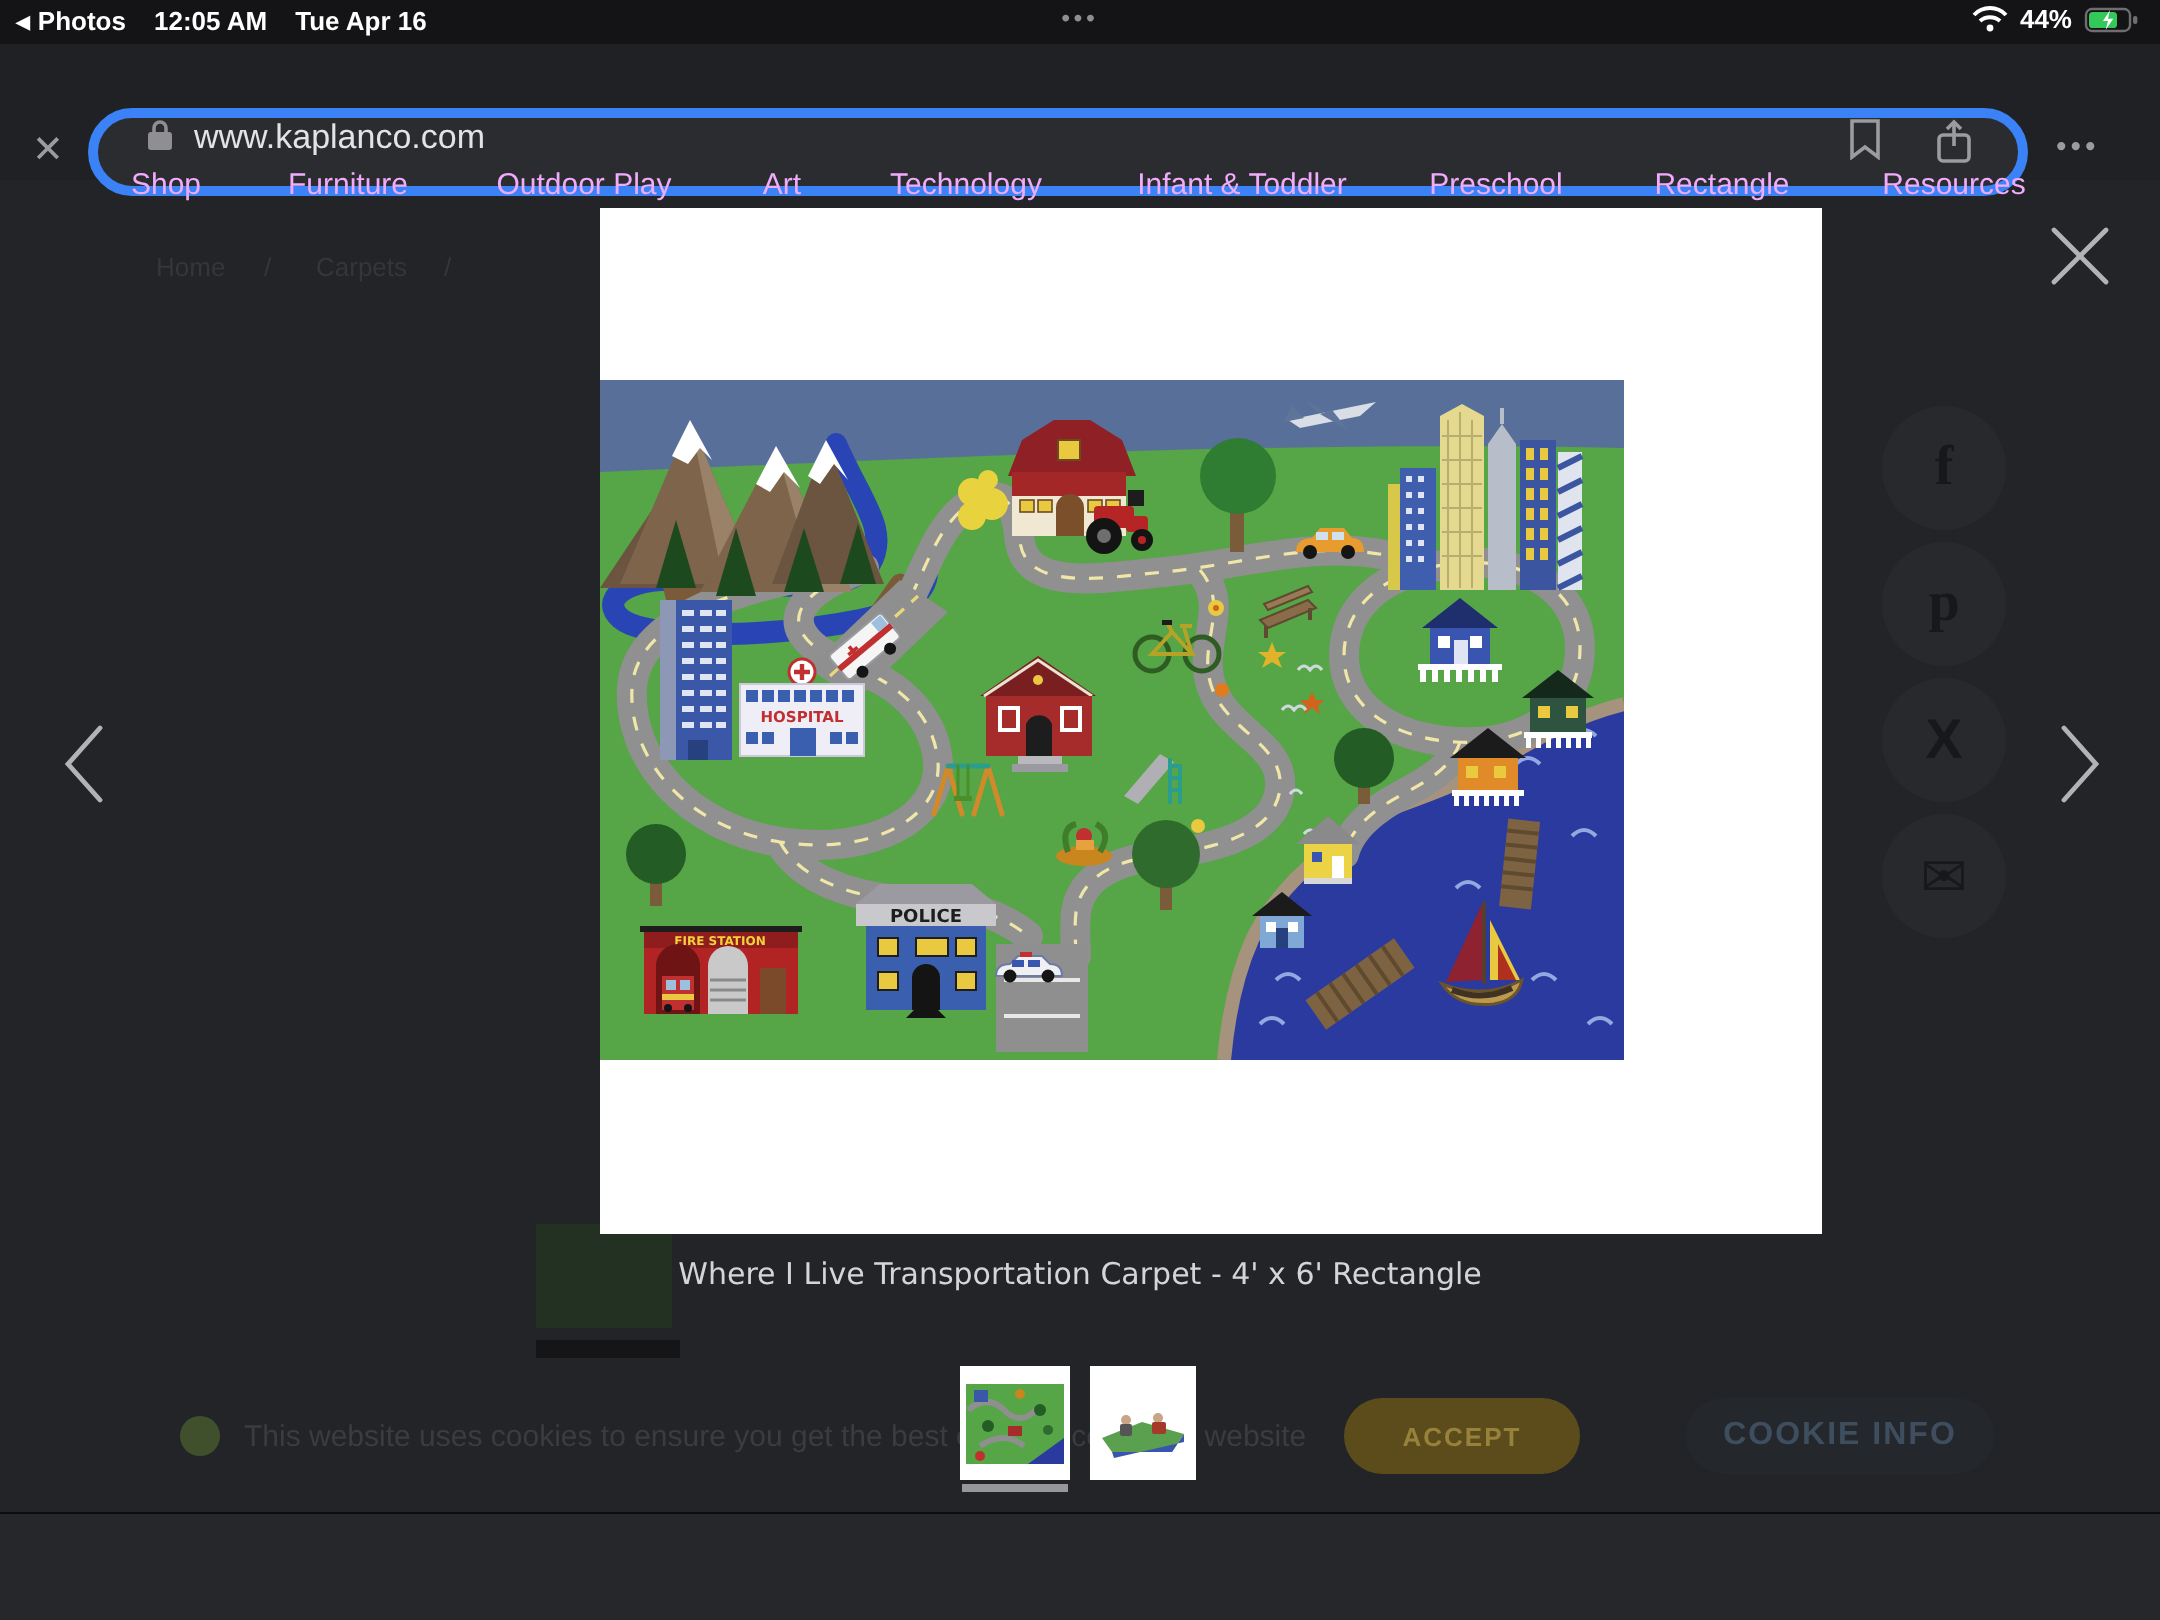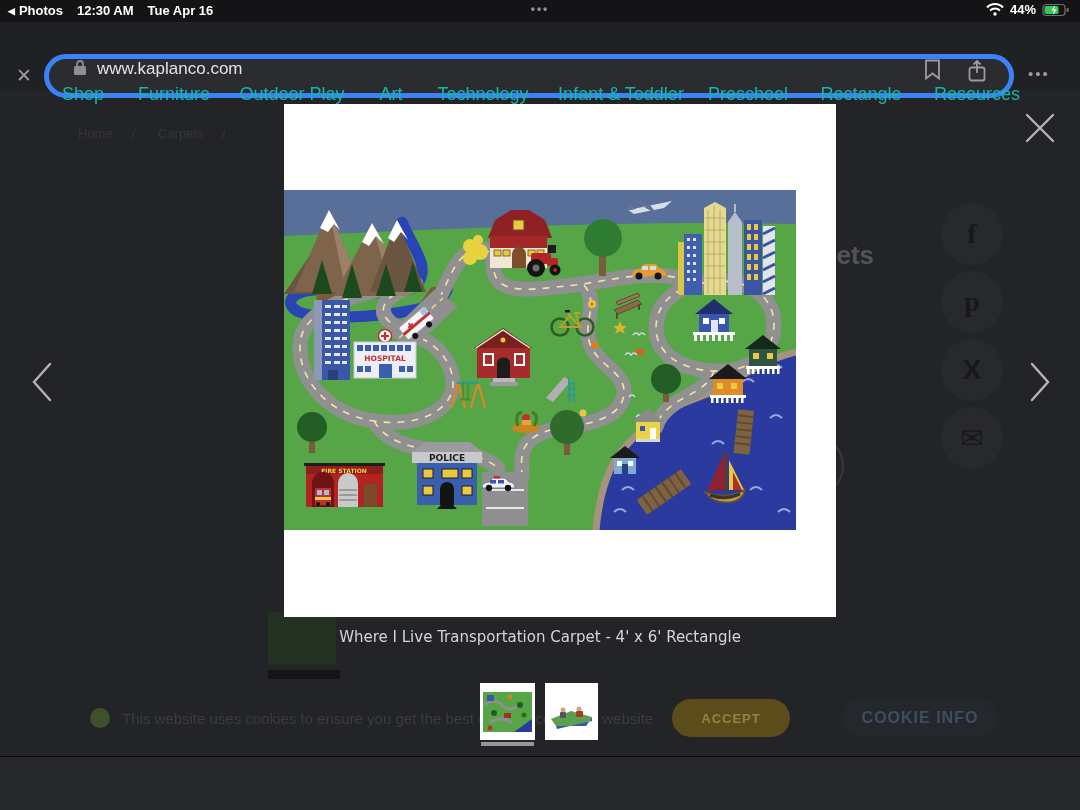--- a/index.html
+++ b/index.html
@@ -11,54 +11,54 @@
   .sb-handle{position:absolute;left:0;top:2px;width:1080px;text-align:center;color:#8e8e93;font-size:12px;letter-spacing:2px}
   .sb-right{position:absolute;right:10px;top:2px;display:flex;gap:6px;align-items:center}
   
   .toolbar{left:0;top:22px;width:1080px;height:68px;background:#202124}
   .tab-close{position:absolute;left:10px;top:40px;width:28px;height:28px;color:#9b9ba0;font-size:19px;line-height:28px;text-align:center}
   .urlpill{position:absolute;left:44px;top:32px;width:970px;height:44px;border-radius:22px;background:#2b2c30;border:5px solid #3b82f6;box-sizing:border-box;display:flex;align-items:flex-start}
   .url-text{margin-left:10px;color:#e3e3e5;font-size:17px;flex:1}
   .pill-icons{display:flex;gap:26px;margin-right:22px}
   .more-dots{position:absolute;left:1028px;top:43px;color:#9b9ba0;font-size:15px;letter-spacing:2px}
   
-  .nav-item{position:absolute;top:84px;transform:translateX(-50%);color:#14b8a6;font-size:18px;white-space:nowrap}
+  .nav-item{position:absolute;top:84px;transform:translateX(-50%);color:#f0abfc;font-size:15px;white-space:nowrap}
   .crumb{position:absolute;top:126px;color:#35363a;font-size:13px}
   .heading-frag{position:absolute;left:796px;top:240px;color:#525357;font-size:26px;font-weight:bold}
   .soc{position:absolute;left:941px;width:62px;height:62px;border-radius:50%;background:#28292d;color:#17181c;font-size:28px;font-weight:bold;display:flex;align-items:center;justify-content:center}
   .dim-circle{position:absolute;left:782px;top:435px;width:58px;height:58px;border-radius:50%;border:2px solid #393a3e}
   .dim-thumb{position:absolute;left:268px;top:612px;width:68px;height:52px;background:#233122}
   .dim-thumb-bar{position:absolute;left:268px;top:670px;width:72px;height:9px;background:#151517}
   .cookie-ico{position:absolute;left:90px;top:708px;width:20px;height:20px;border-radius:50%;background:#41502c}
   .cookie-msg{position:absolute;left:122px;top:710px;color:#3b3c40;font-size:15px;white-space:nowrap}
   .btn-accept{position:absolute;left:672px;top:699px;width:118px;height:38px;border-radius:19px;background:#5c4c1c;color:#97813b;font-size:13px;font-weight:bold;letter-spacing:1px;display:flex;align-items:center;justify-content:center}
   .btn-cookie{position:absolute;left:843px;top:699px;width:154px;height:38px;border-radius:19px;background:#24272b;color:#3f4e5f;font-size:16px;font-weight:bold;letter-spacing:1px;display:flex;align-items:center;justify-content:center}
   
-  .modal{position:absolute;left:284px;top:104px;width:552px;height:513px;background:#ffffff}
+  .modal{position:absolute;left:300px;top:104px;width:611px;height:513px;background:#ffffff}
   .lb-close{position:absolute;left:1019px;top:107px;width:42px;height:42px}
   .lb-prev{position:absolute;left:28px;top:360px;width:26px;height:44px}
   .lb-next{position:absolute;left:1028px;top:360px;width:26px;height:44px}
   .caption{position:absolute;left:0;top:628px;width:1080px;text-align:center;color:#d5d5d7;font-size:15px;font-family:"DejaVu Sans",sans-serif}
   .thumb{position:absolute;top:683px;background:#fff}
   .thumb1{left:480px;width:55px;height:57px}
   .thumb2{left:545px;width:53px;height:57px}
   .thumb-underline{position:absolute;left:481px;top:742px;width:53px;height:4px;background:#97979b}
   
   .bottombar{left:0;top:756px;width:1080px;height:54px;background:#26272a;border-top:1px solid #0c0c0d}
 </style>
 </head>
 <body>
 
 <div class="abs statusbar">
   <div class="sb-left">
     <span style="display:flex;gap:4px;align-items:center">
       <span style="font-size:9px">◀</span>
       <span>Photos</span>
     </span>
-    <span>12:30 AM</span>
+    <span>12:05 AM</span>
     <span>Tue Apr 16</span>
   </div>
   <div class="sb-handle">•••</div>
   <div class="sb-right">
     <svg width="18" height="13" viewBox="0 0 18 13">
       <path d="M1,4.5 A11 11 0 0 1 17,4.5" stroke="#fff" stroke-width="2" fill="none"></path>
       <path d="M4,7.5 A7.5 7.5 0 0 1 14,7.5" stroke="#fff" stroke-width="2" fill="none"></path>
       <circle cx="9" cy="11" r="1.7" fill="#fff"></circle>
     </svg>
     <span>44%</span>

